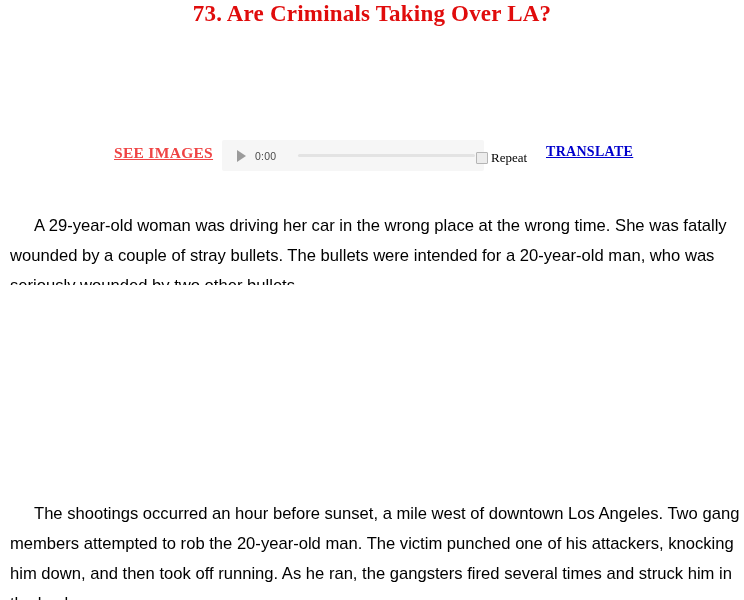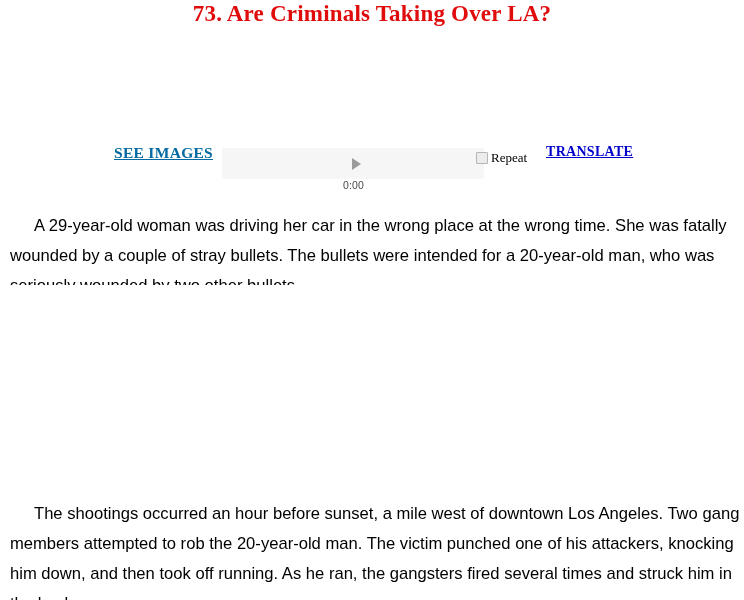--- a/index.html
+++ b/index.html
@@ -40,49 +40,48 @@
     width: 744px;
     height: 40px;
   }
   .see-images-link {
     position: absolute;
     left: 114px;
     top: 8px;
     font-family: "Liberation Serif", serif;
     font-weight: bold;
     font-size: 15.5px;
-    color: #0369a1;
+    color: #ef4444;
     text-decoration: underline;
     letter-spacing: 0.3px;
     cursor: pointer;
   }
   .translate-link {
     position: absolute;
     left: 546px;
     top: 8px;
     font-family: "Liberation Serif", serif;
     font-weight: bold;
     font-size: 14px;
     color: #0000cc;
     text-decoration: underline;
     letter-spacing: 0.3px;
     cursor: pointer;
   }
 
   .audio-player {
     position: absolute;
     left: 222px;
-    top: 12px;
+    top: 4px;
     width: 262px;
     height: 31px;
     background: #f6f6f6;
     border-radius: 2px;
     display: flex;
     align-items: center;
-    flex-direction: column;
   }
   .play-button {
     width: 26px;
     height: 31px;
     display: flex;
     align-items: center;
     justify-content: center;
     cursor: pointer;
     flex: 0 0 auto;
     margin-left: 6px;

